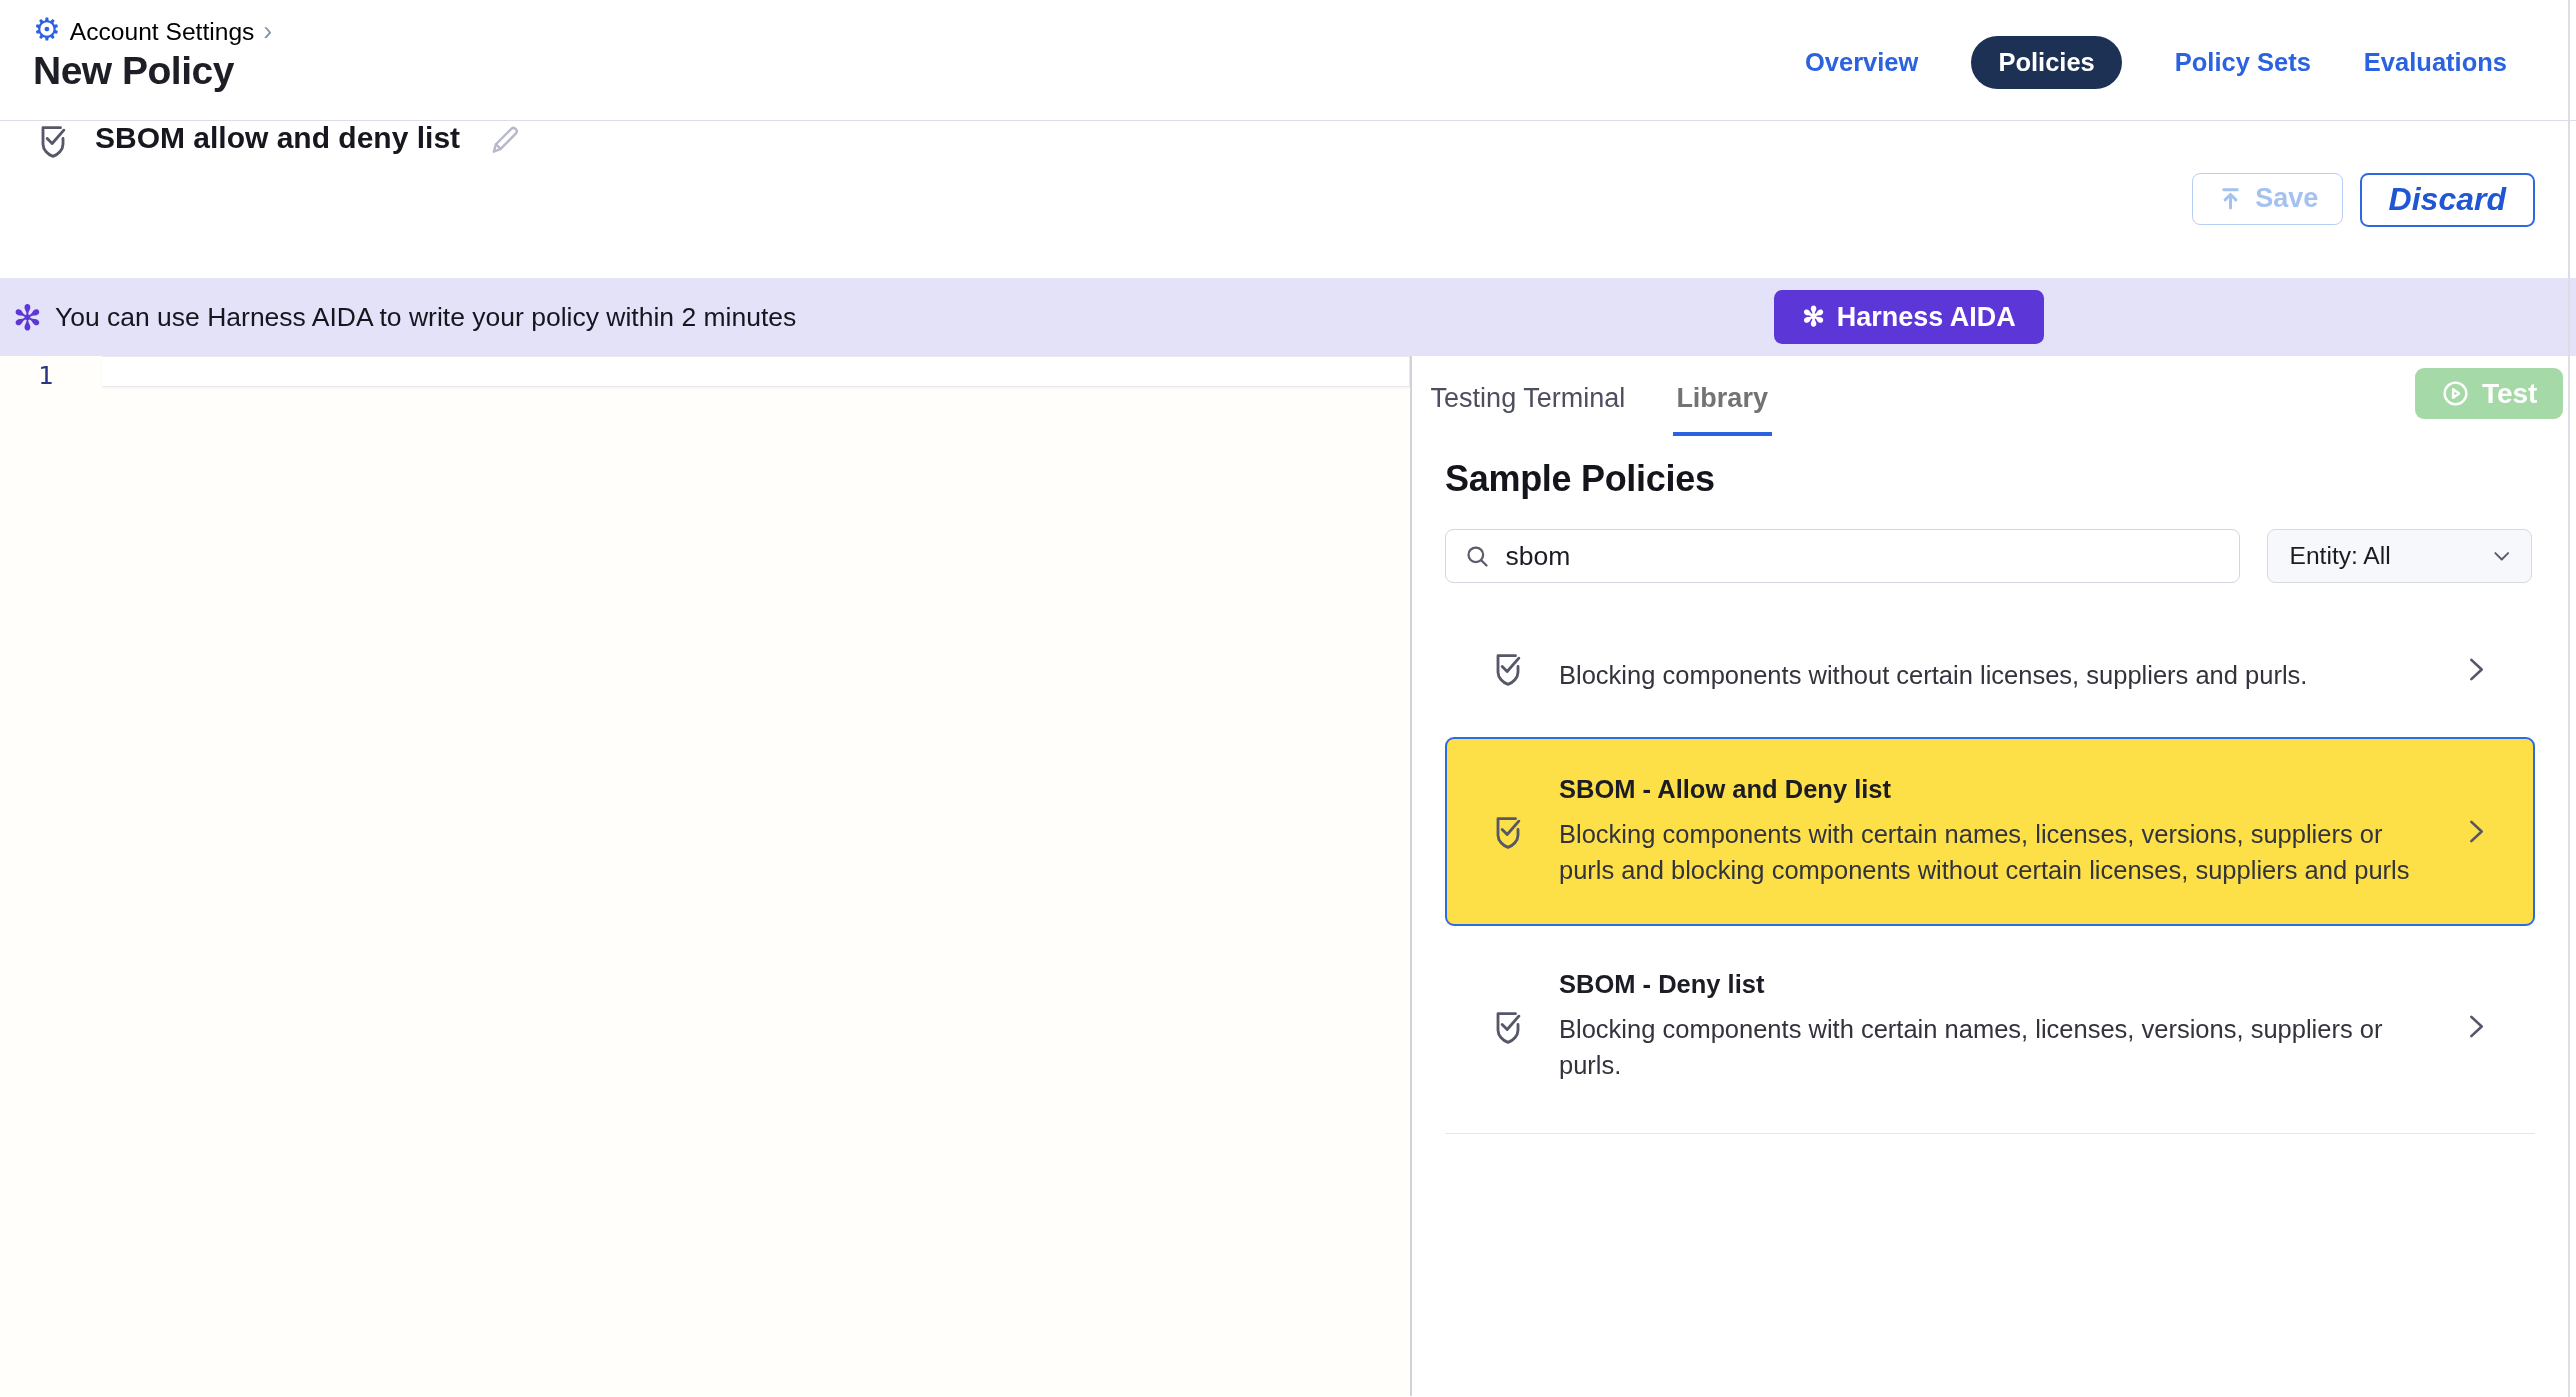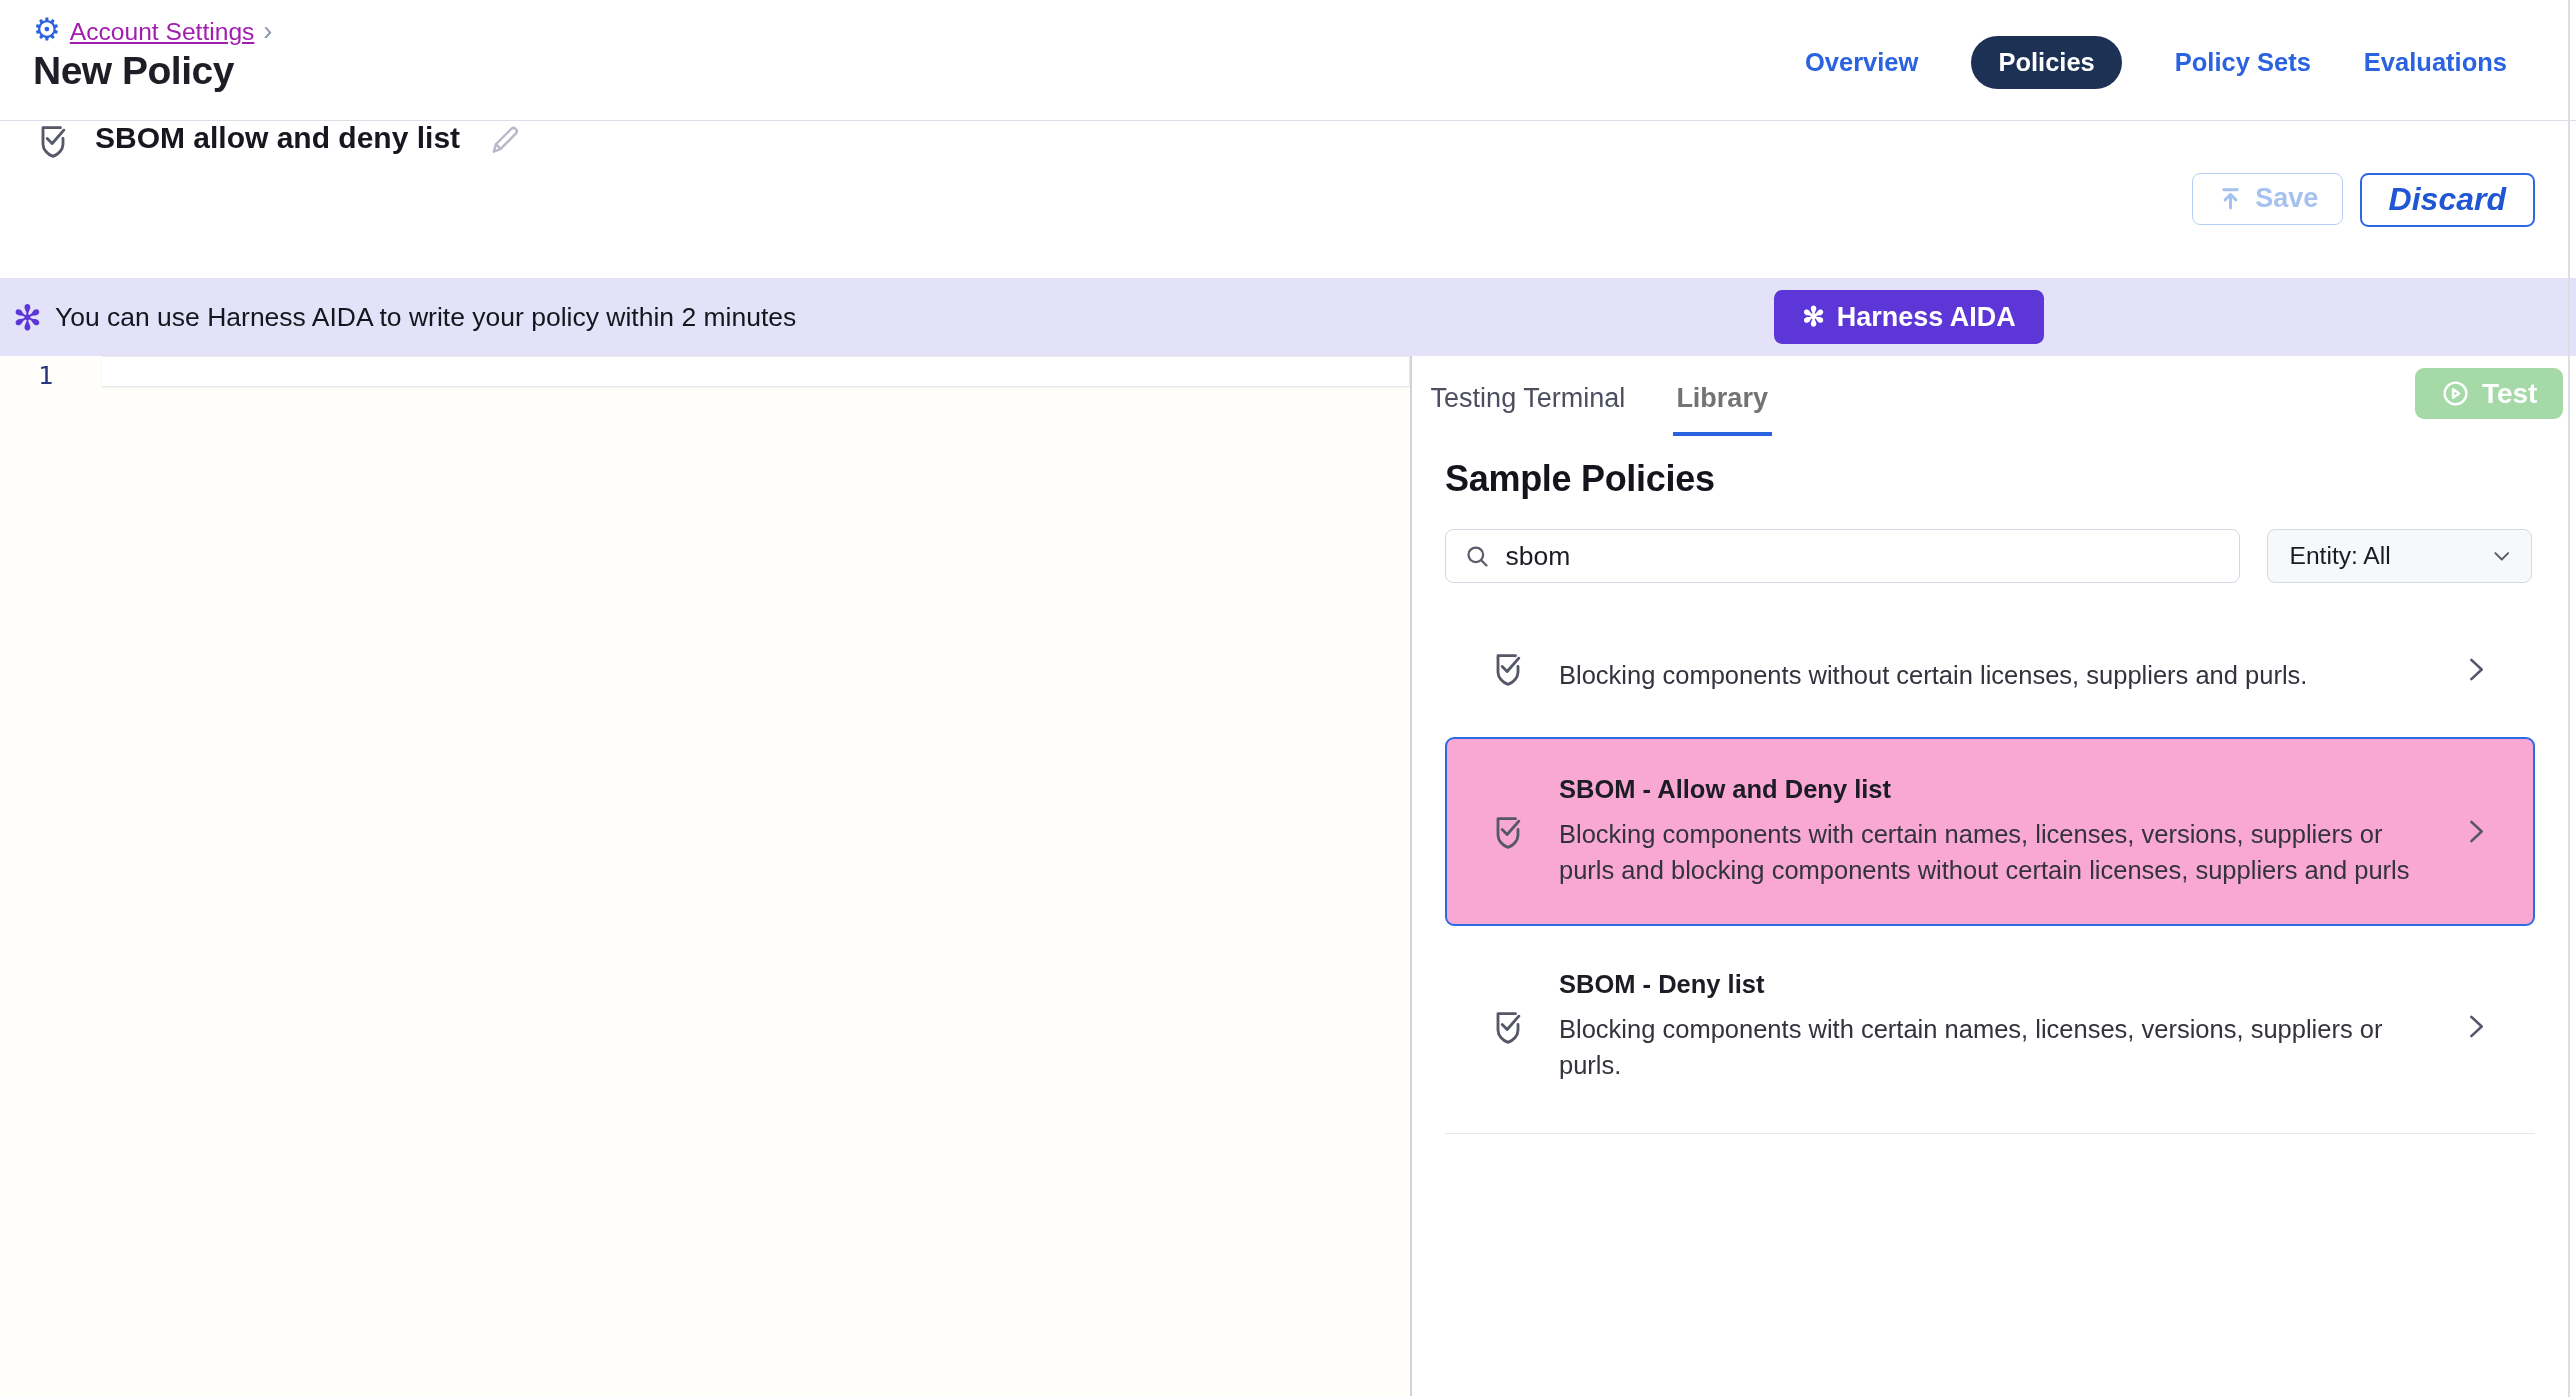--- a/index.html
+++ b/index.html
@@ -4,21 +4,21 @@
 <style>
   * { margin:0; padding:0; box-sizing:border-box; }
   html,body { width:2576px; height:1397px; }
   body { font-family:"Liberation Sans", sans-serif; background:#ffffff; overflow:hidden; }
   #app { position:relative; width:2576px; height:1397px; background:#fff; }
 
   
   .header { position:relative; height:121px; background:#fff; border-bottom:1.8px solid #dcdde6; }
   .breadcrumb { position:absolute; left:33px; top:16.4px; display:flex; align-items:center; gap:9px; font-size:24.6px; }
   .gear-glyph { font-size:31px; color:#2b62e0; line-height:1; transform:translateY(-1.8px); }
-  .crumb-link { color:#a21caf; cursor:pointer;text-decoration:underline; }
+  .crumb-link { color:#000000; cursor:pointer; }
   .crumb-chev { color:#8b97ad; font-size:27px; line-height:1; }
   .page-title { position:absolute; left:33px; top:49px; font-size:39px; font-weight:bold; color:#1e1f26; letter-spacing:-0.5px; }
   .topnav { position:absolute; right:69px; top:36px; display:flex; align-items:center; gap:53px; font-size:25.5px; font-weight:600; }
   .topnav .nav-link { color:#2b62e0; cursor:pointer; }
   .nav-pill { background:#1d3154; color:#ffffff; padding:12px 27px; border-radius:33px; cursor:pointer; }
 
   
   .namebar { position:relative; height:157px; background:#fff; }
   .name-left { position:absolute; left:33px; top:0; height:100%; display:flex; align-items:flex-start; }
   .shield-icon { width:40px; height:40px; flex:none; }
@@ -51,21 +51,21 @@
 
   .search-row { display:flex; margin-top:29px; gap:26.5px; }
   .search-box { width:795px; height:54px; border:1.8px solid #d3d5e0; border-radius:8.2px; background:#fff; display:flex; align-items:center; padding:0 18px; }
   .search-box svg { flex:none; }
   .search-box input { border:none; outline:none; background:transparent; font-family:inherit; font-size:26.5px; color:#1b1c23; margin-left:14.6px; width:100%; }
   .entity-select { width:265px; height:54px; background:#f7f8fb; border:1.8px solid #d6d8e2; border-radius:8.2px; display:flex; align-items:center; justify-content:space-between; padding:0 16.4px 0 22px; font-size:24.6px; color:#1b1c23; cursor:pointer; }
 
   .cards { margin-top:38px; }
   .card { display:flex; align-items:center; padding:22px 41px; border:2.7px solid transparent; cursor:pointer; }
   .card + .card { margin-top:20px; }
-  .card.selected { border-color:#2d6ae3; border-radius:9px; background:#f9a8d4; padding-top:36px; padding-bottom:36px; }
+  .card.selected { border-color:#2d6ae3; border-radius:9px; background:#fde047; padding-top:36px; padding-bottom:36px; }
   .card-icon { width:40px; height:40px; flex:none; margin-right:31px; }
   .card-body { flex:1; }
   .card-title { font-size:25.5px; font-weight:bold; color:#1b1c24; margin-bottom:12px; }
   .card-desc { font-size:25.5px; color:#32333c; line-height:36px; max-width:876px;margin-top:12px; }
   .card-chev { width:33px; height:33px; flex:none; margin-left:22px; }
   .list-divider { height:0.9px; background:#e5e5ea; margin-top:25.5px; }
 
   .right-scroll-line { position:absolute; top:0; right:6.4px; width:1.8px; height:100%; background:#dddde5; }
 </style>
 </head>

